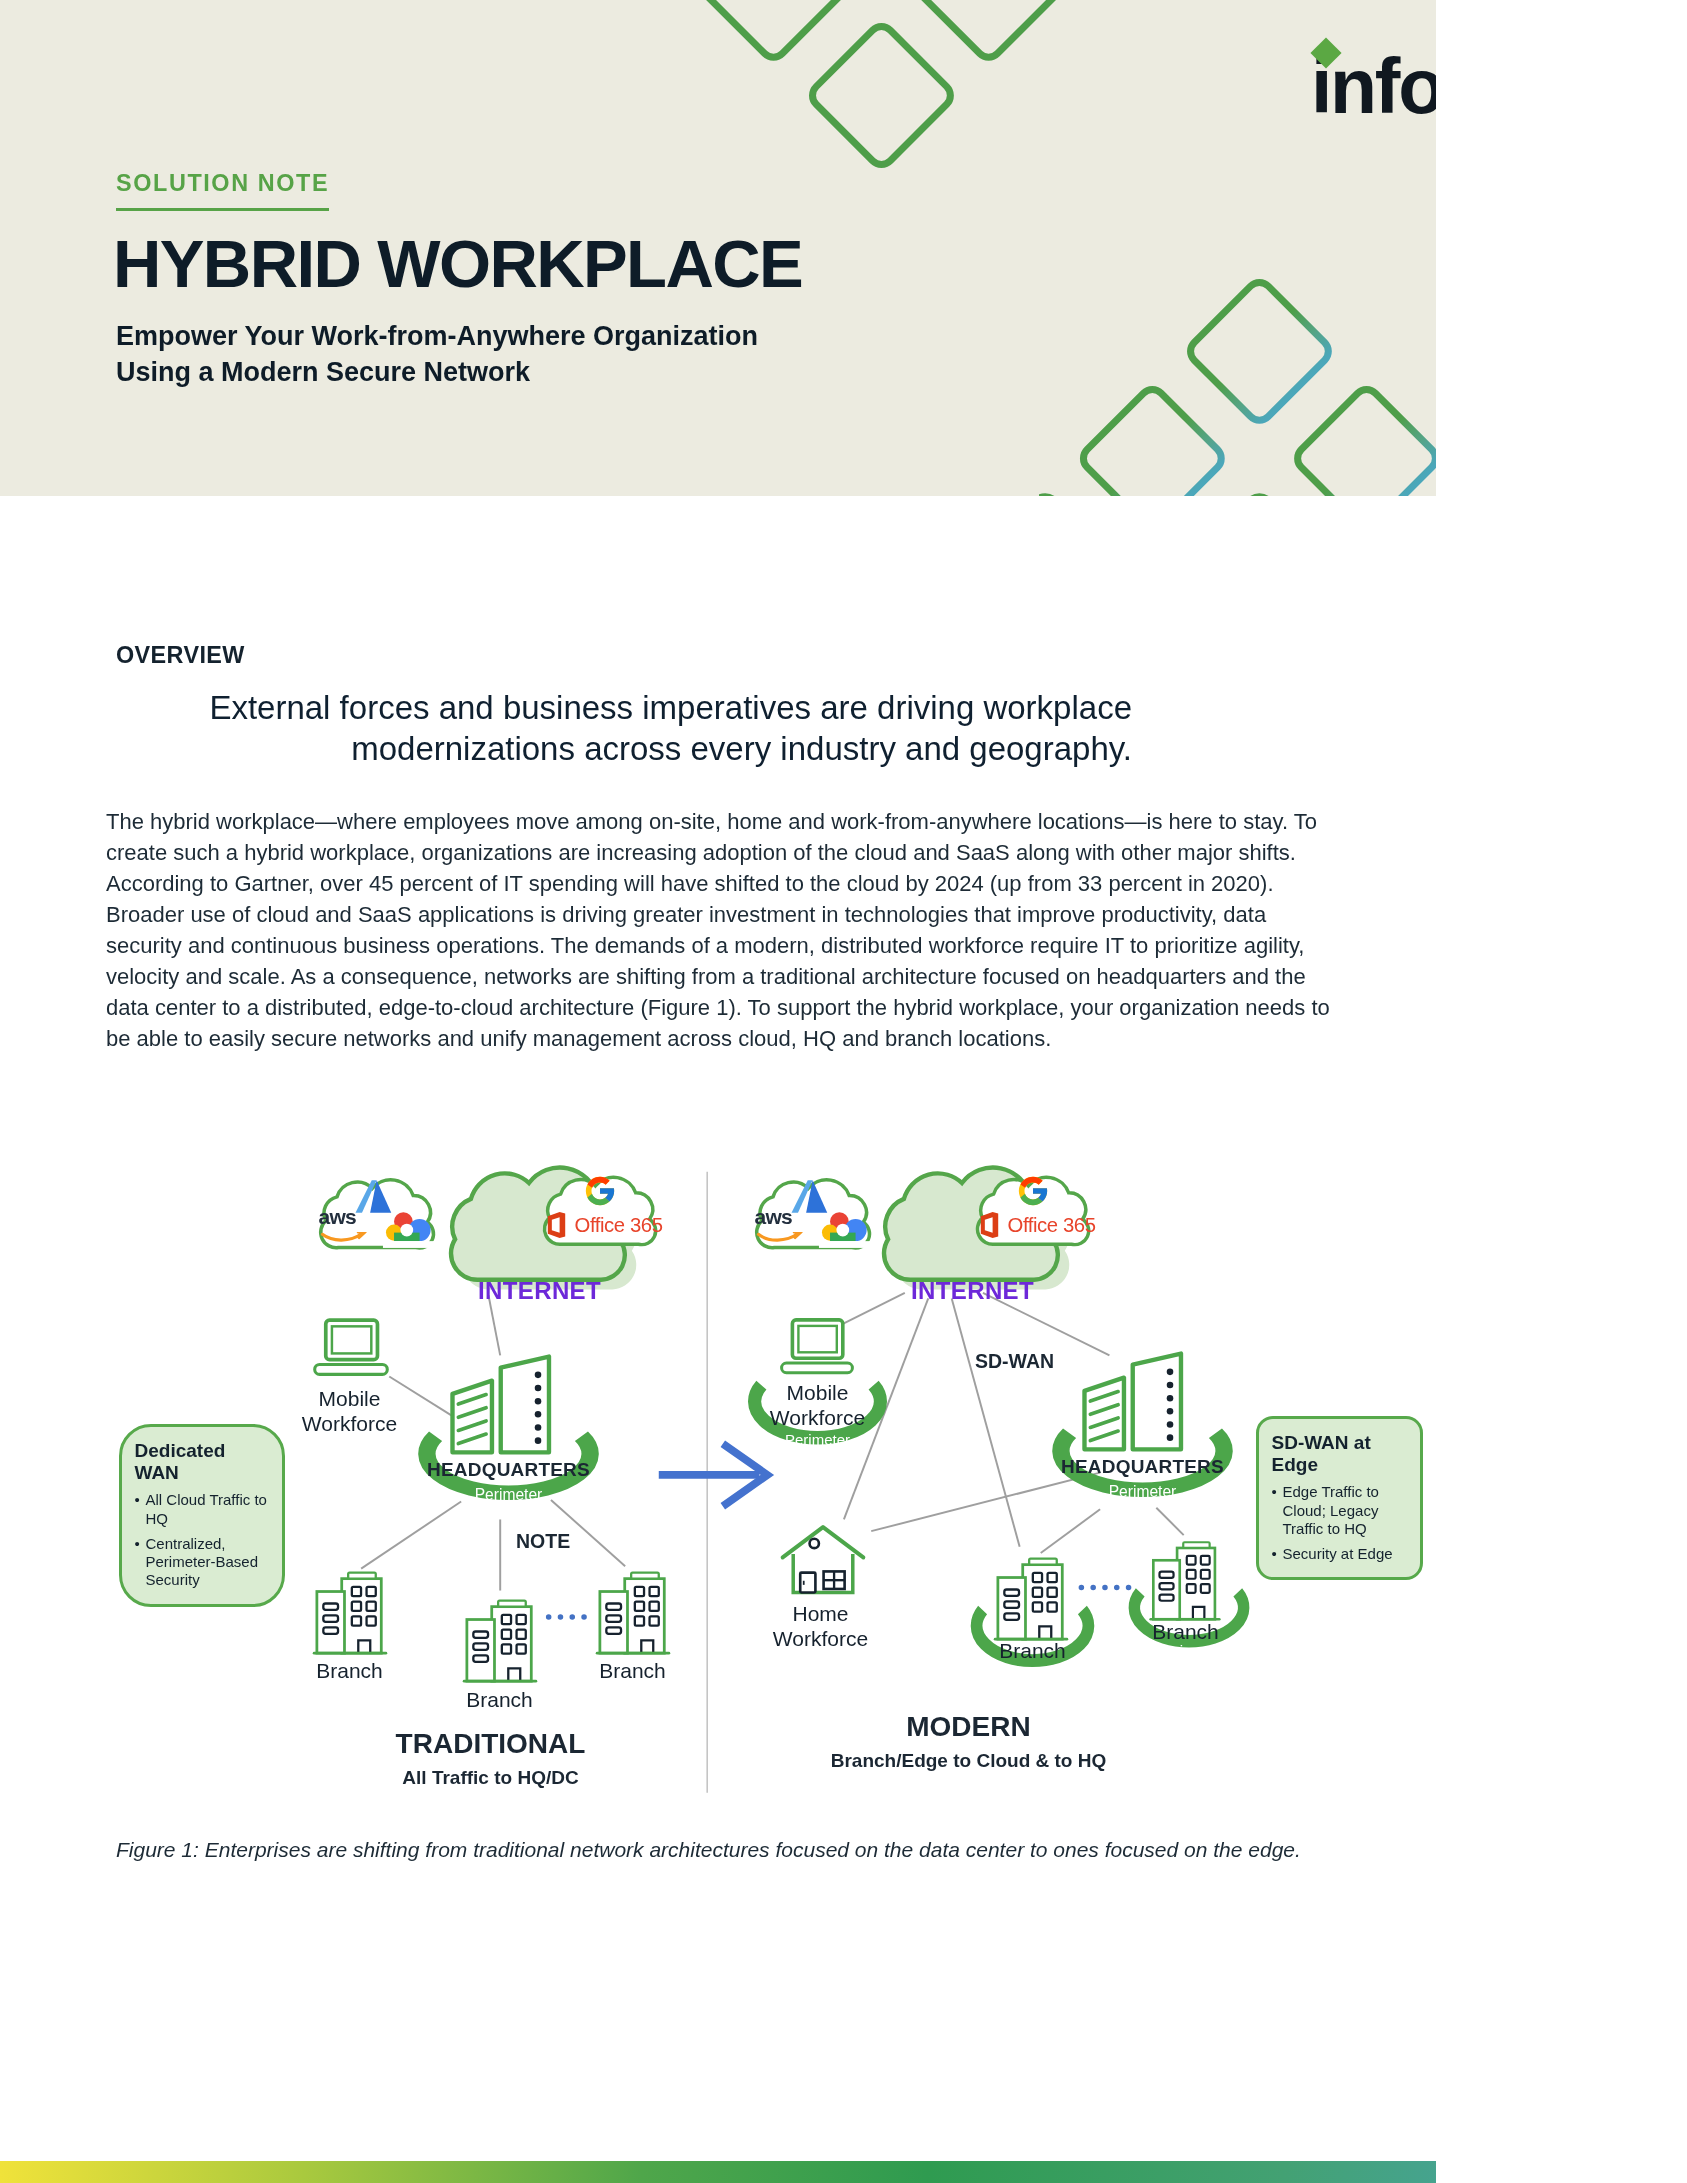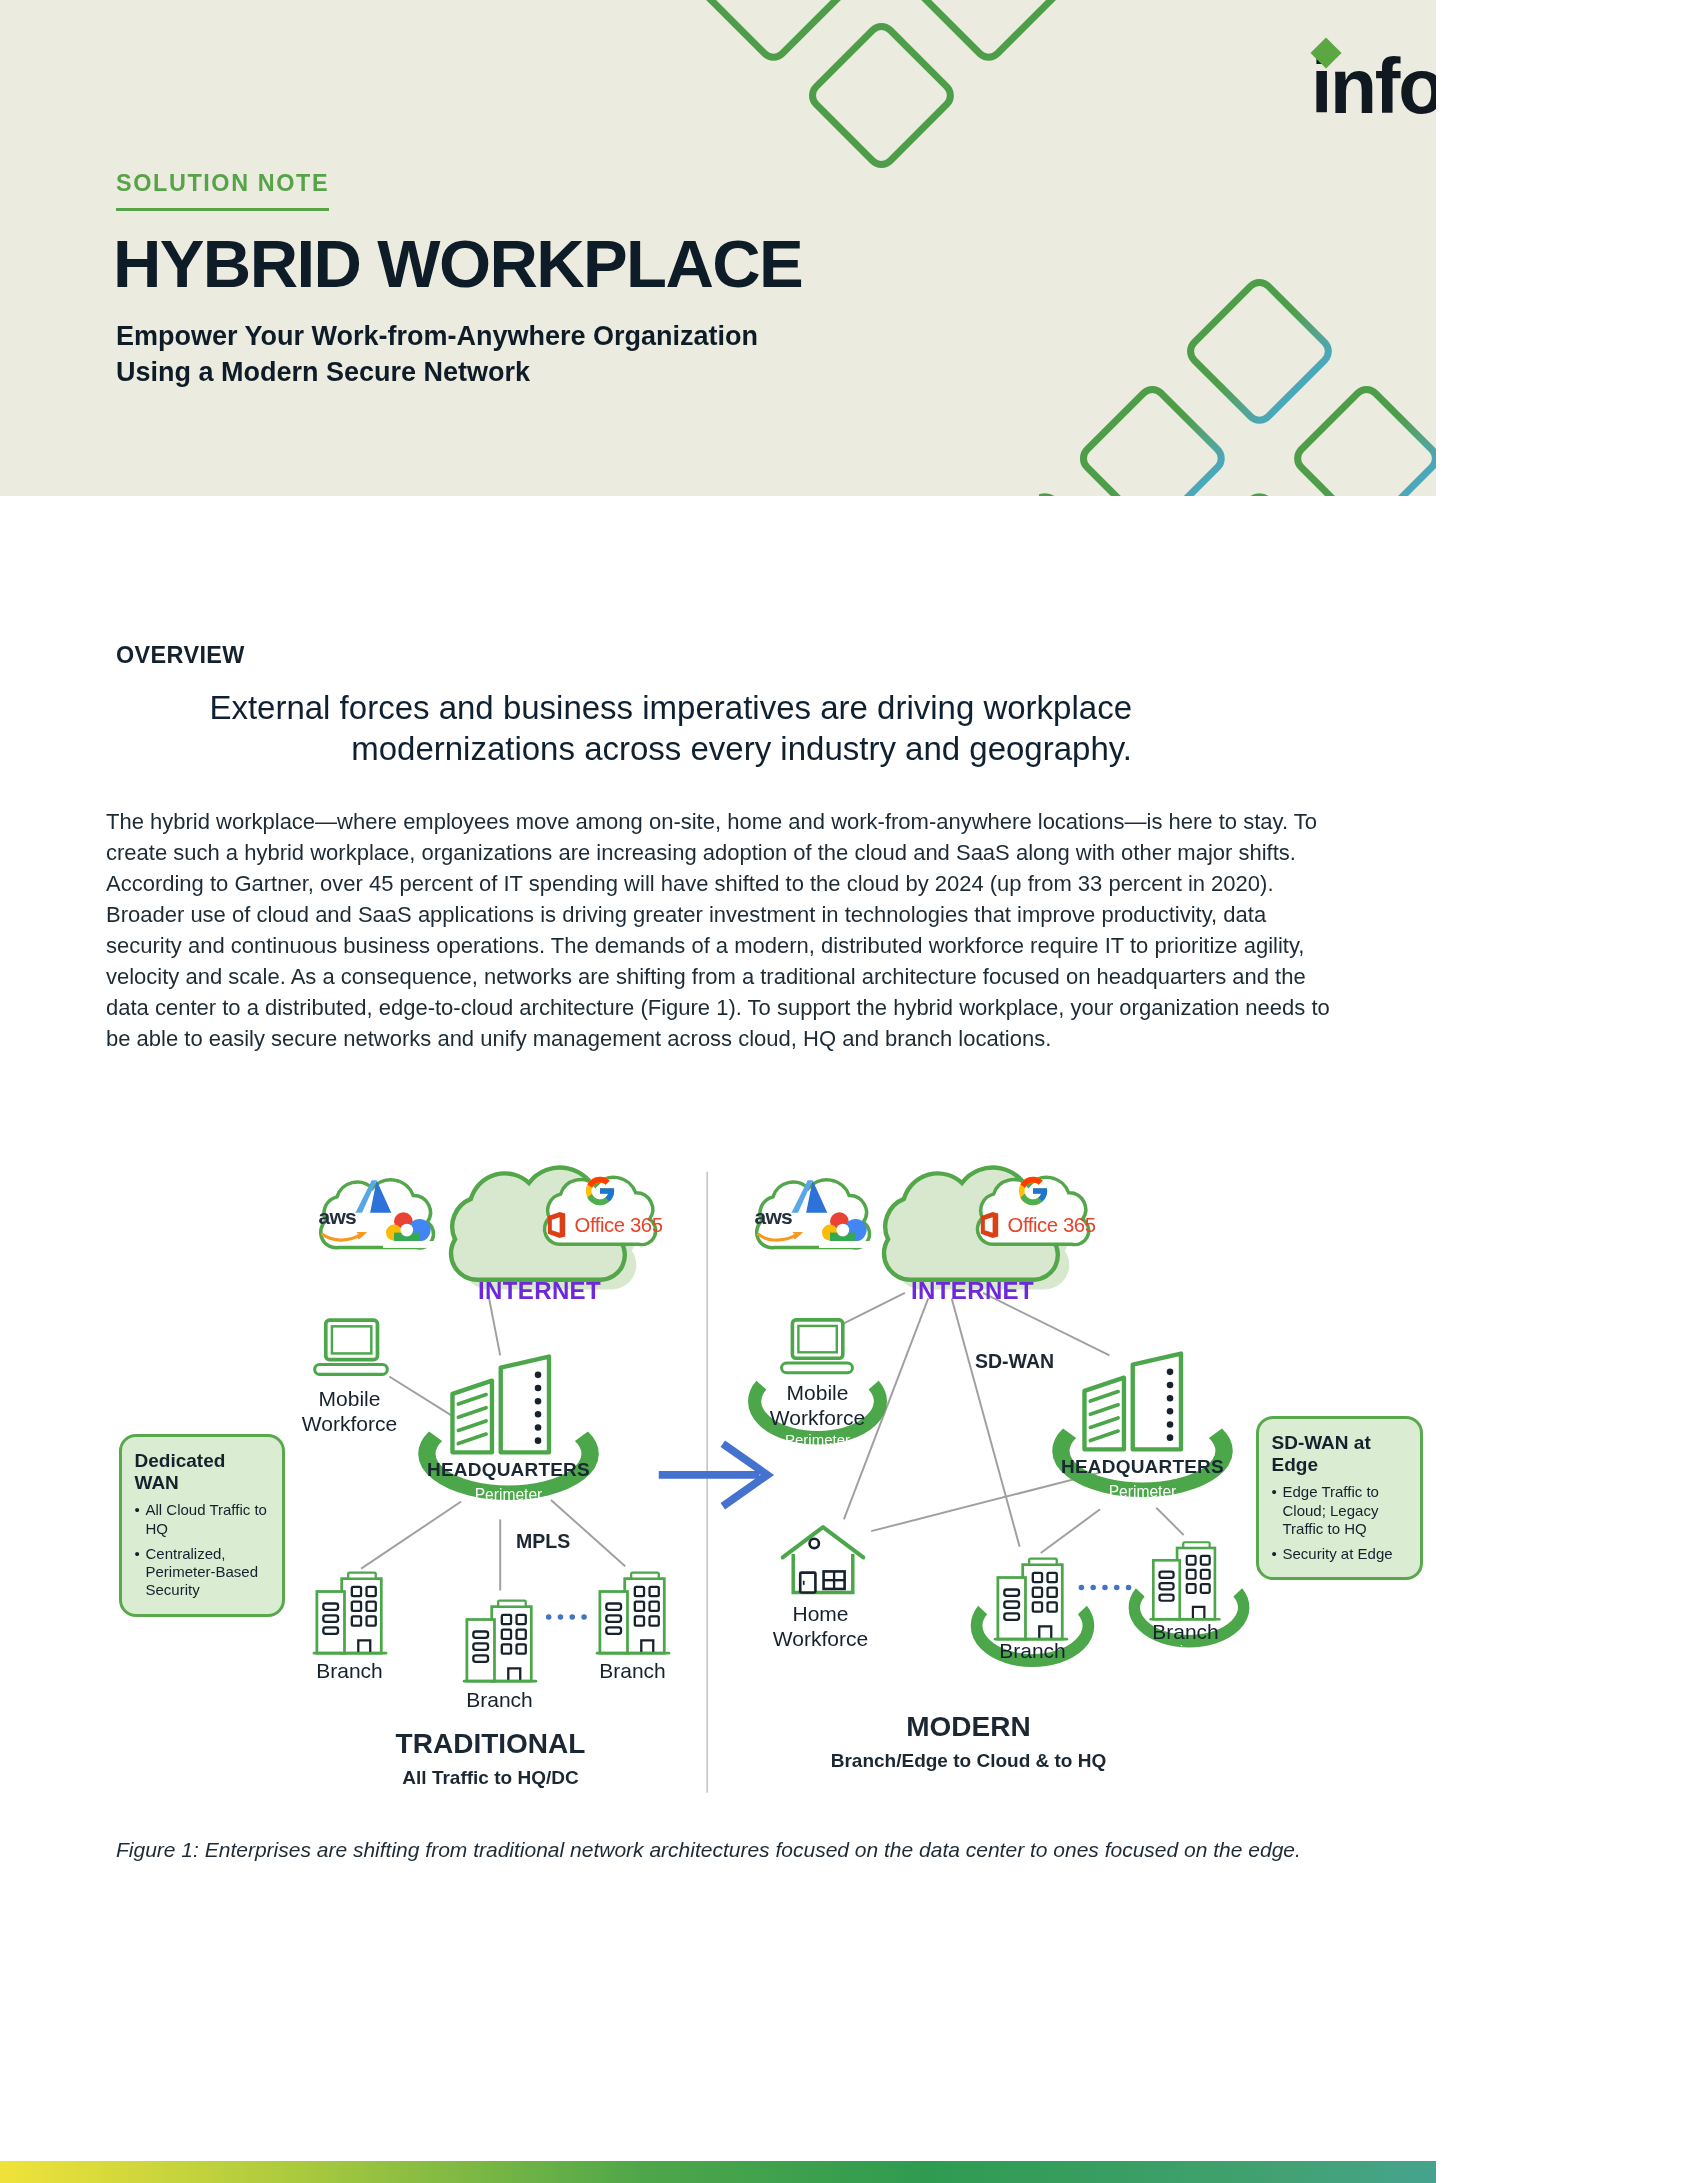--- a/index.html
+++ b/index.html
@@ -251,33 +251,33 @@
 
     <svg class="fig-item" style="left:413px;top:291px;" width="191" height="94" viewBox="0 0 244 120">
         <use href="#sym-arc"></use>
       </svg>
     <svg class="fig-item" style="left:442px;top:225px;" width="116" height="106" viewBox="0 0 148 136">
         <use href="#sym-hq"></use>
       </svg>
     <span class="hq-lbl" style="left:413px;top:334px;width:191px;">HEADQUARTERS</span>
     <span class="perimeter-lbl" style="left:413px;top:361px;width:191px;">Perimeter</span>
 
-    <div class="callout" style="left:119px;top:309px;">
+    <div class="callout" style="left:119px;top:299px;border-radius:32px;">
       <h4>Dedicated WAN</h4>
       <div class="bullet">
           <span class="dot"></span>
           <span>All Cloud Traffic to HQ</span>
         </div>
       <div class="bullet">
           <span class="dot"></span>
           <span>Centralized, Perimeter-Based Security</span>
         </div>
     </div>
 
-    <span class="tiny-bold" style="left:516px;top:405px;">MPLS</span>
+    <span class="tiny-bold" style="left:516px;top:405px;">NOTE</span>
 
     <svg class="fig-item" style="left:305px;top:438px;" width="90" height="92" viewBox="0 0 115 118">
         <use href="#sym-branch"></use>
       </svg>
     <span class="lbl" style="left:295px;top:534px;width:109px;">Branch</span>
 
     <svg class="fig-item" style="left:455px;top:466px;" width="90" height="92" viewBox="0 0 115 118">
         <use href="#sym-branch"></use>
       </svg>
     <span class="lbl" style="left:445px;top:563px;width:109px;">Branch</span>

